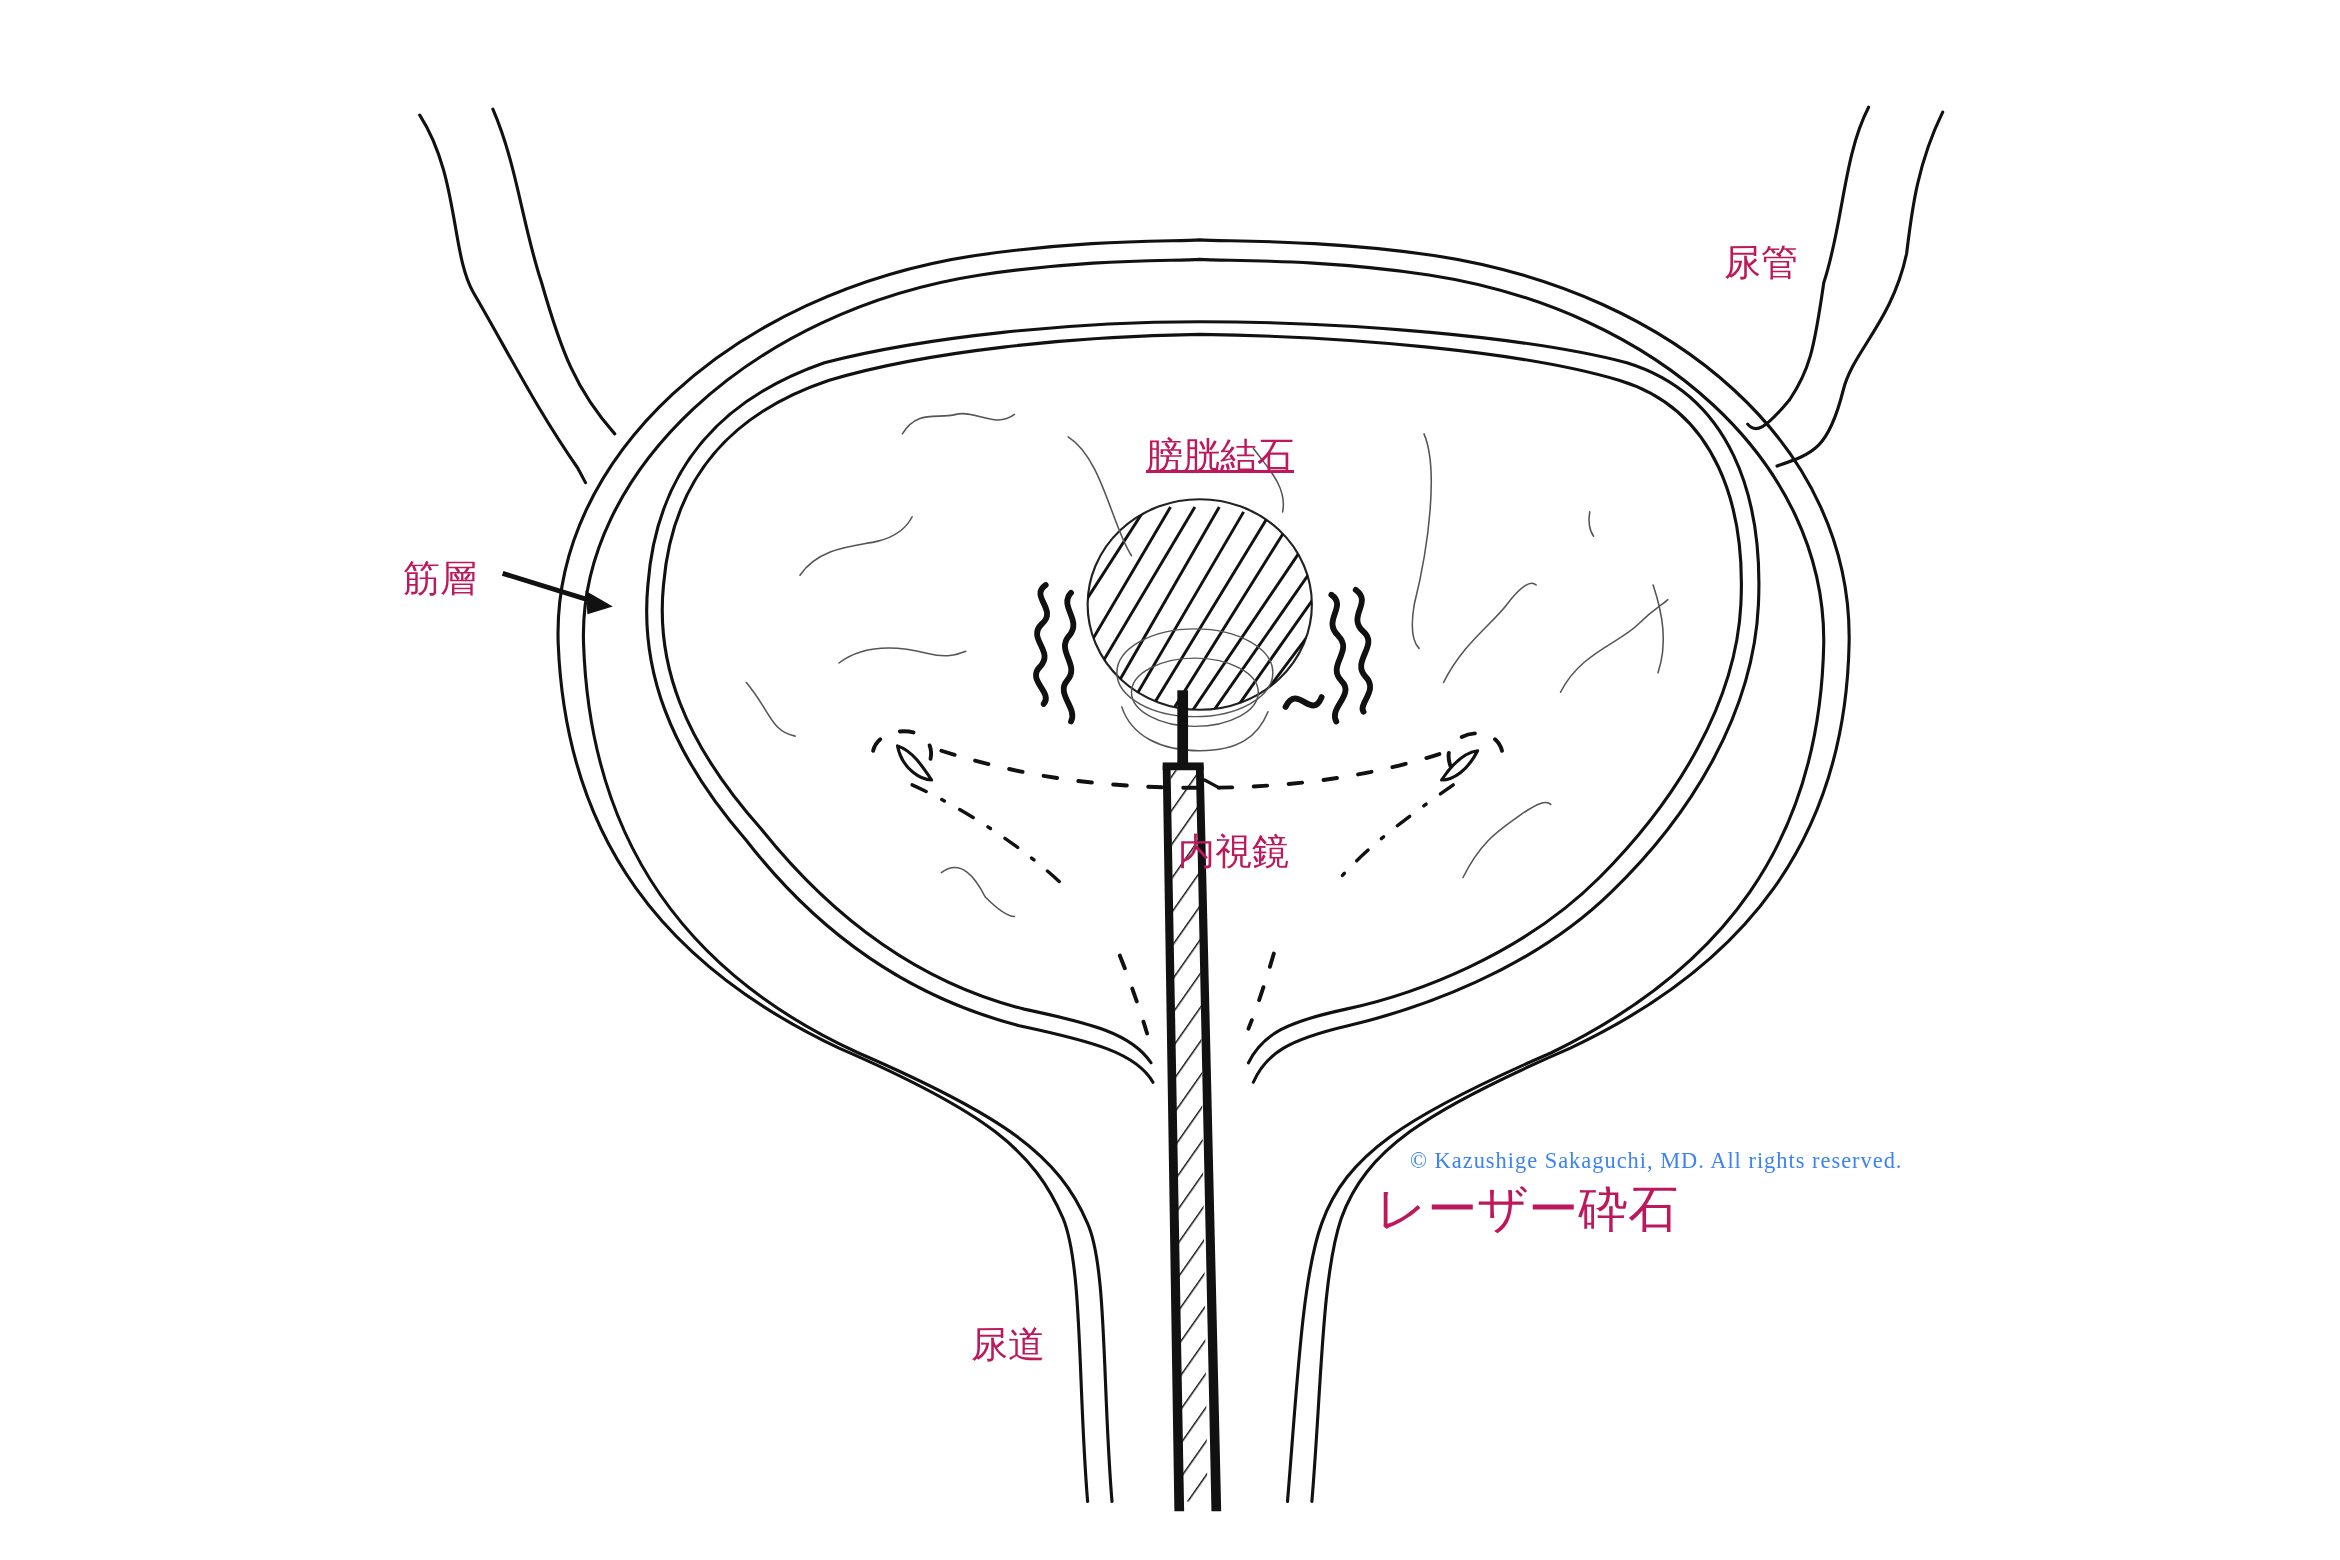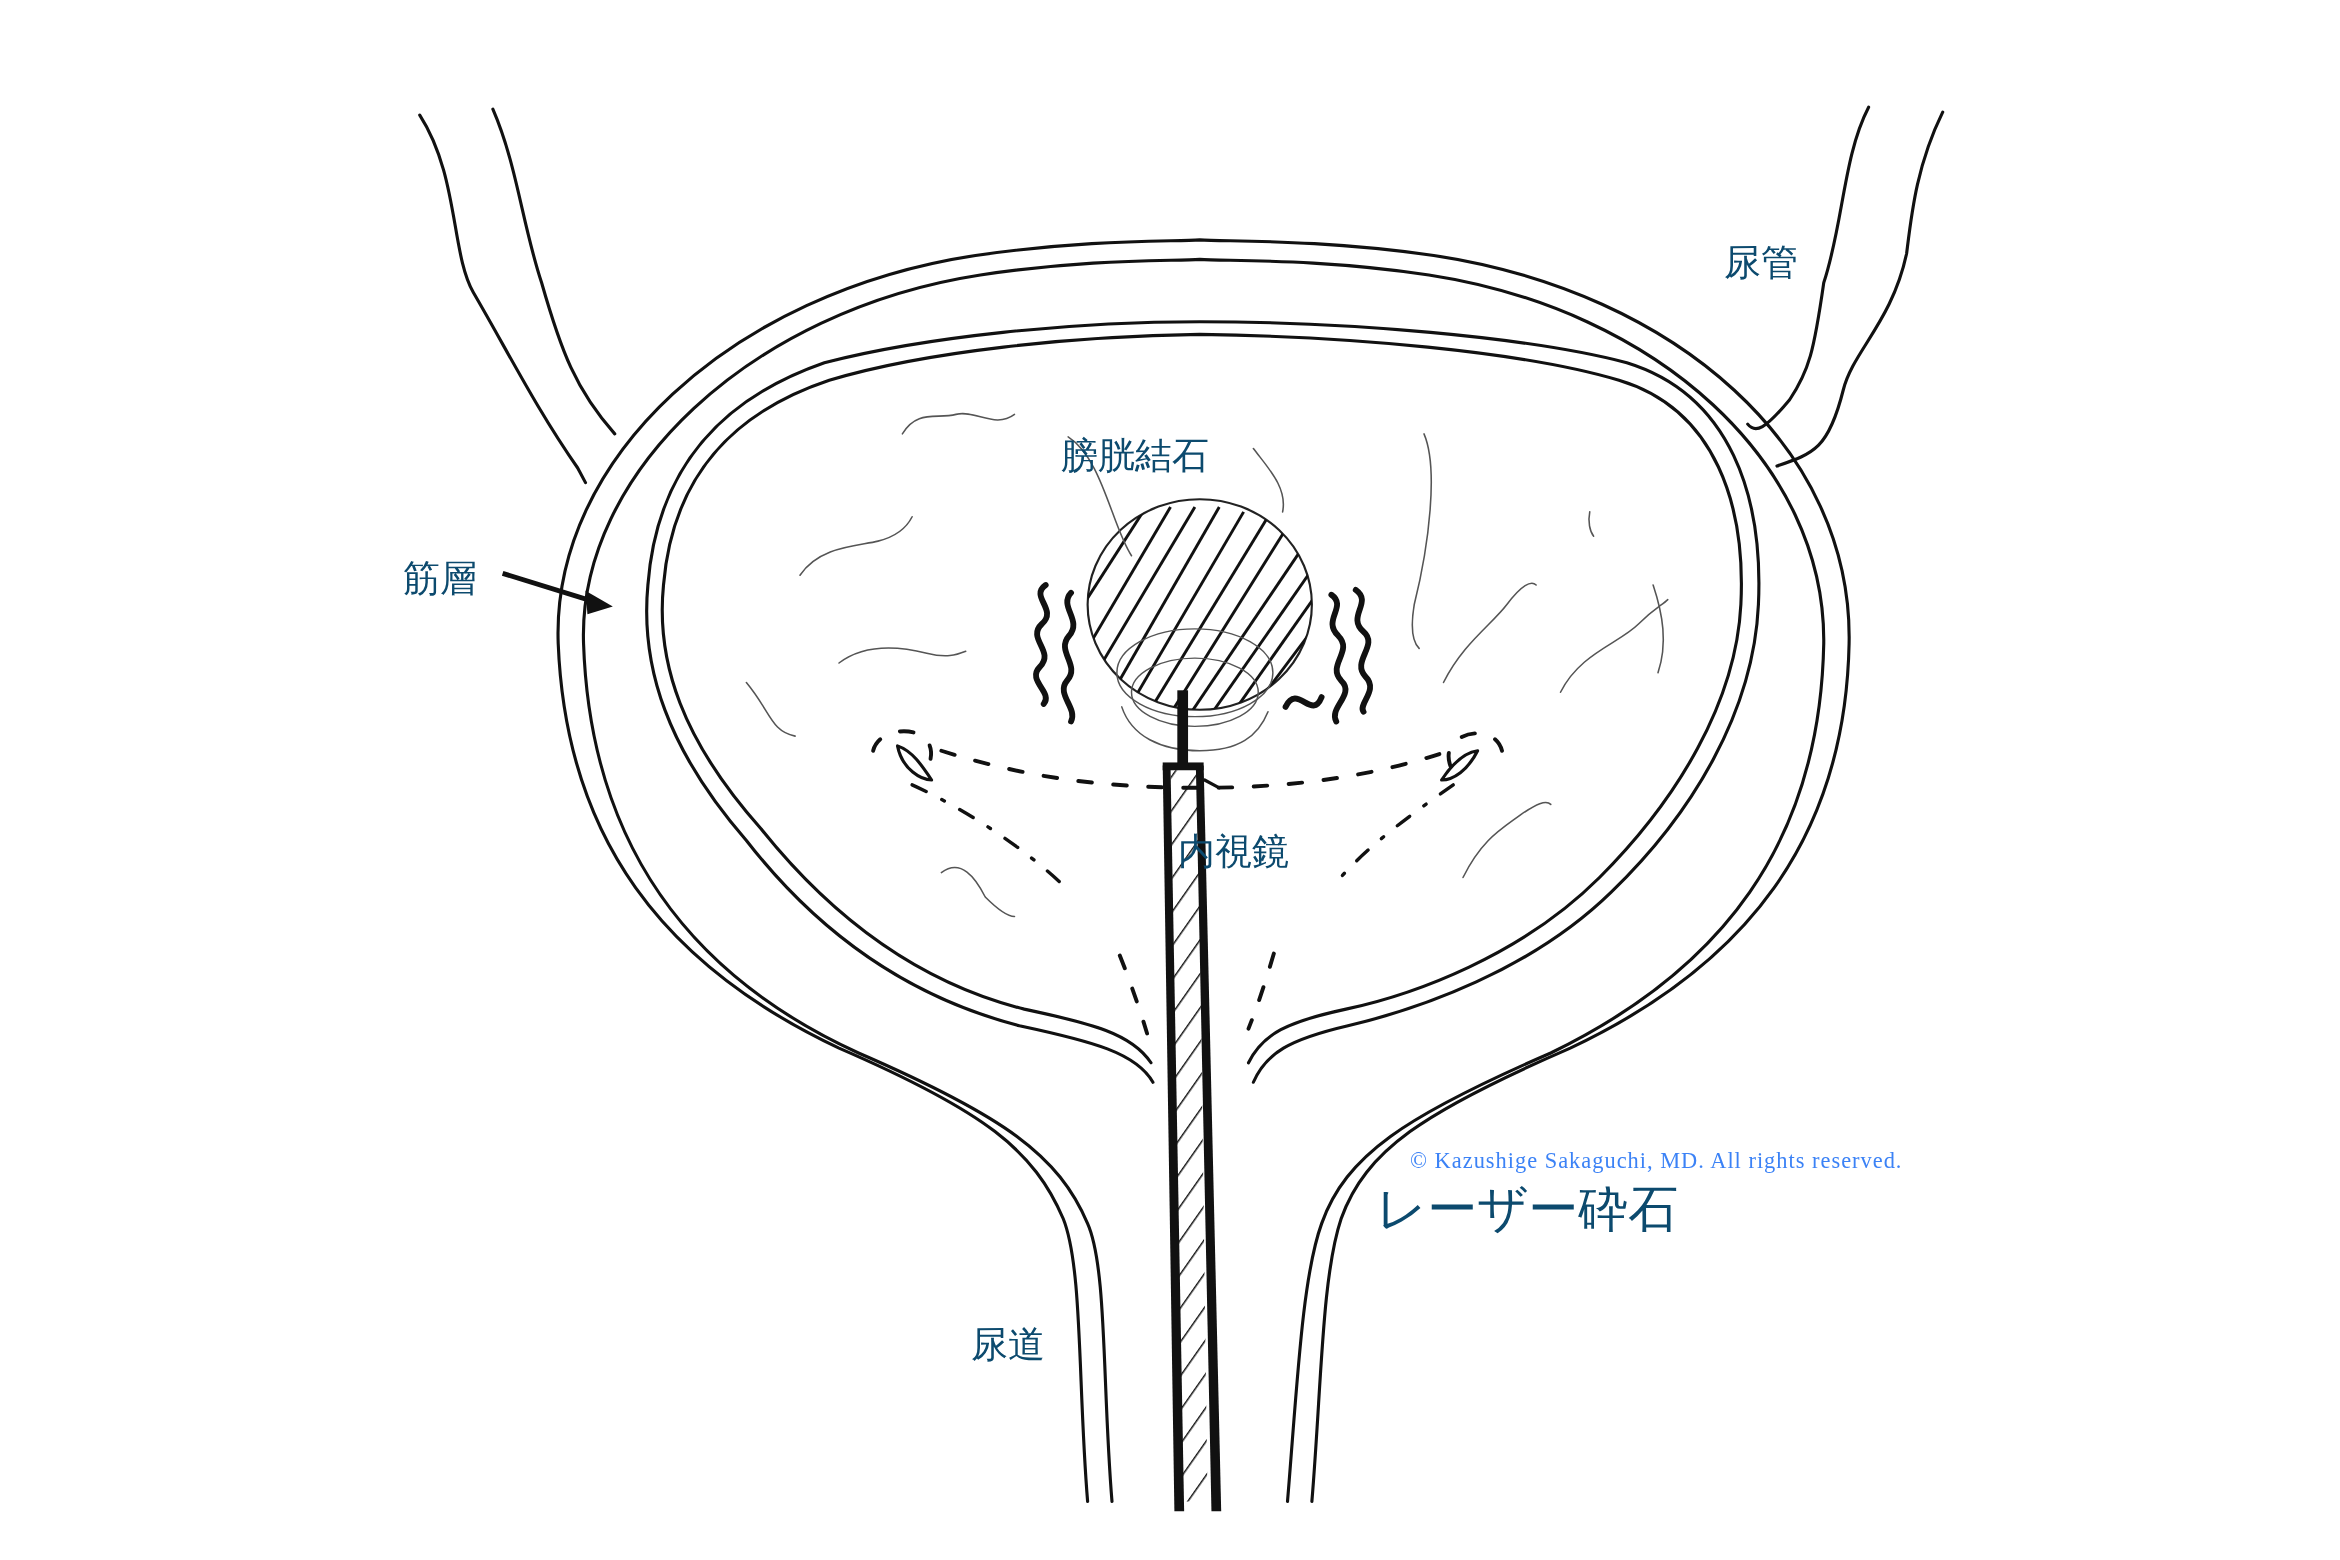--- a/index.html
+++ b/index.html
@@ -1,18 +1,18 @@
 <!DOCTYPE html>
 <html><head>
 <meta charset="utf-8">
 <style>
   html, body { margin:0; padding:0; background:#ffffff; }
   body { width:2341px; height:1560px; position:relative; overflow:hidden; font-family:"DejaVu Sans", sans-serif; }
   #drawing { position:absolute; left:0; top:0; width:2341px; height:1560px; }
-  .lbl { position:absolute; color:#0c4a6e; font-size:37px; line-height:1; white-space:nowrap; font-family:"DejaVu Sans", sans-serif; }
+  .lbl { position:absolute; color:#be185d; font-size:37px; line-height:1; white-space:nowrap; font-family:"DejaVu Sans", sans-serif; }
   .copy { position:absolute; color:#3b82f6; font-size:22.4px; letter-spacing:1px; white-space:nowrap; font-family:"Liberation Serif", "DejaVu Serif", serif; }
   .ln { fill:none; stroke:#111; stroke-width:3.2; stroke-linecap:round; stroke-linejoin:round; }
   .thin { fill:none; stroke:#555; stroke-width:1.6; stroke-linecap:round; }
   .dash { fill:none; stroke:#111; stroke-width:4; stroke-dasharray:14 22; stroke-linecap:round; }
   .dashdot { fill:none; stroke:#111; stroke-width:3.5; stroke-dasharray:16 18 3 18; stroke-linecap:round; }
   .wave { fill:none; stroke:#111; stroke-width:6; stroke-linecap:round; }
 </style>
 </head>
 <body>
 
@@ -115,18 +115,18 @@
   </g>
 
   <g>
     <line x1="515" y1="588" x2="612" y2="618" stroke="#111" stroke-width="5"></line>
     <polygon points="628,622 600,606 602,630" fill="#111"></polygon>
   </g>
 </svg>
 
 <div class="lbl" style="left:1724px; top:244px;">尿管</div>
 <div class="lbl" style="left:403px; top:560px;">筋層</div>
-<div class="lbl" style="left:1061px; top:437px;">膀胱結石</div>
+<div class="lbl" style="left:1146px; top:437px;text-decoration:underline;">膀胱結石</div>
 <div class="lbl" style="left:1178px; top:809px;margin-top:24px;">内視鏡</div>
 <div class="lbl" style="left:971px; top:1326px;text-align:right;">尿道</div>
 <div class="lbl" style="left:1376px; top:1184px; font-size:50px;">レーザー砕石</div>
 <div class="copy" style="left:1410px; top:1148px;">© Kazushige Sakaguchi, MD. All rights reserved.</div>
 
 
 </body></html>

